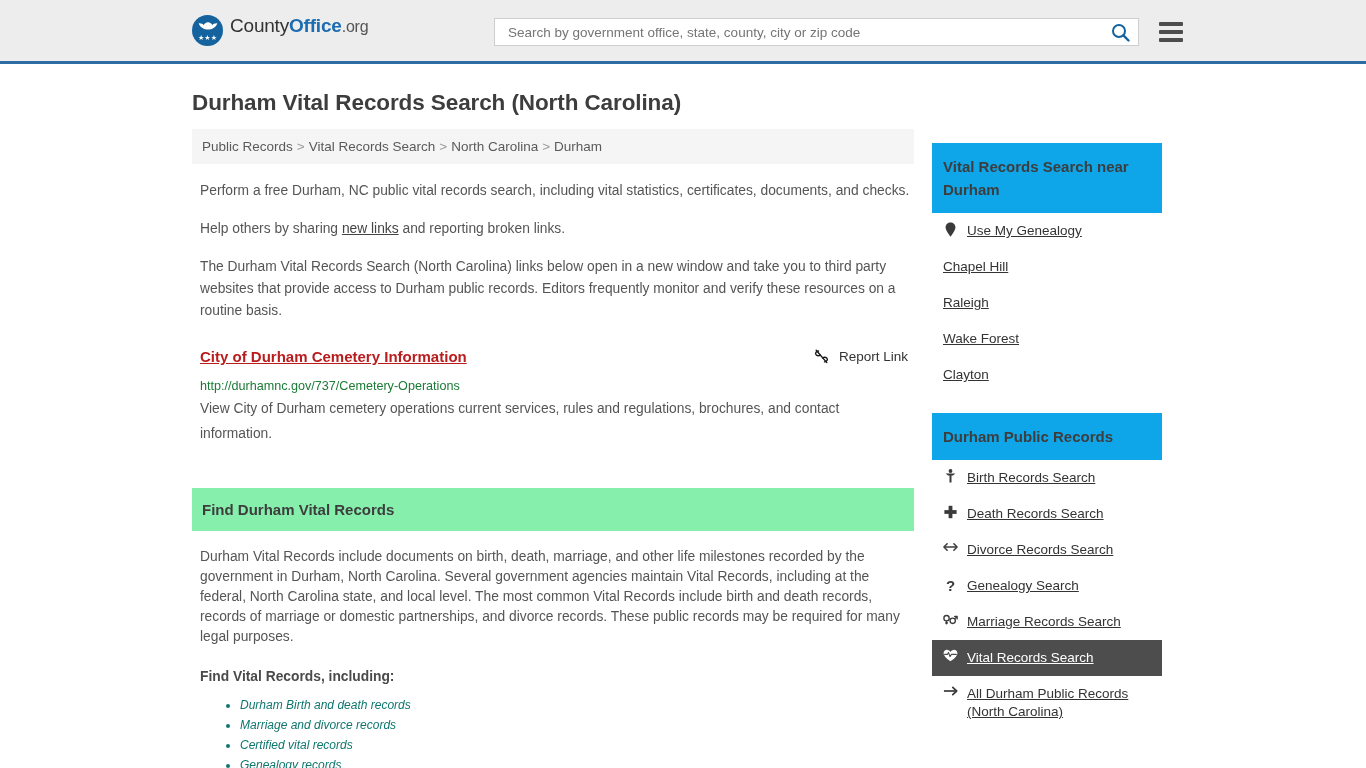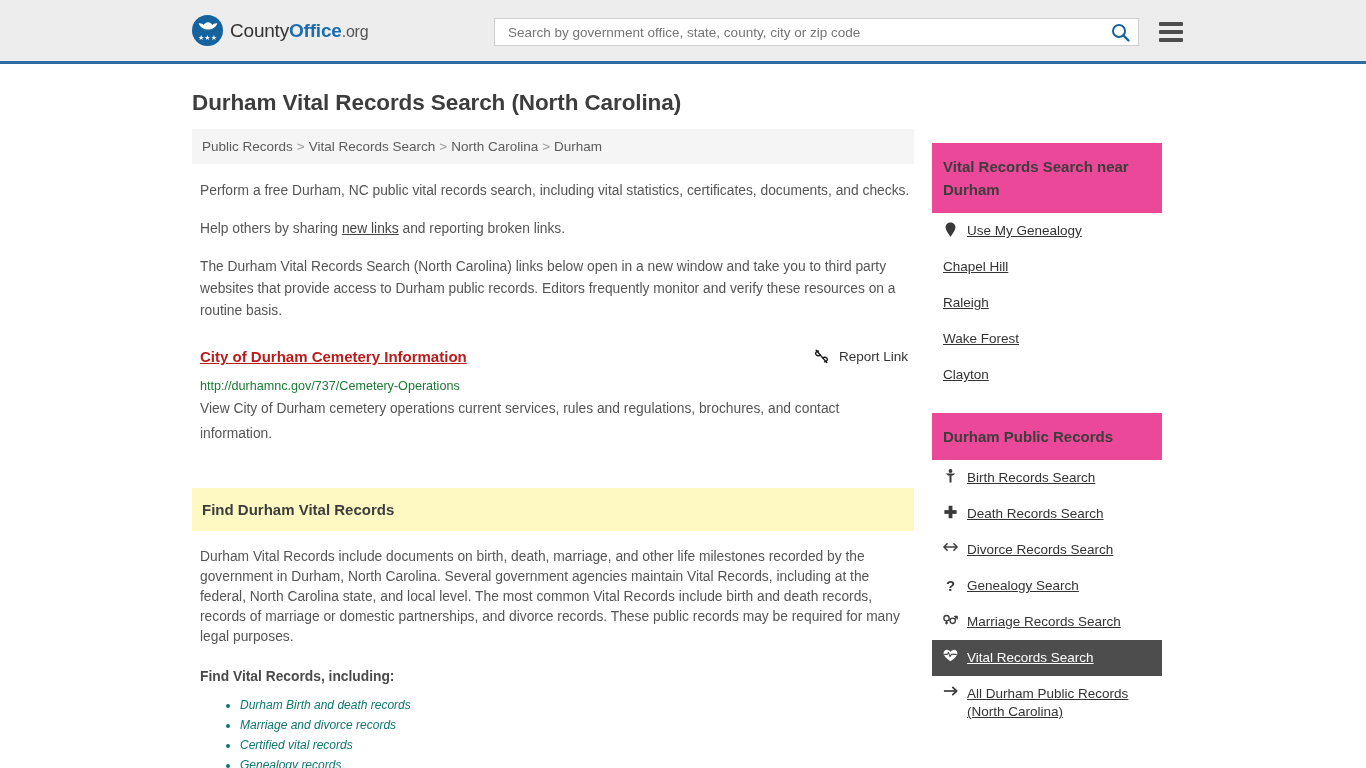--- a/index.html
+++ b/index.html
@@ -15,21 +15,20 @@
   .site-header {
     height: 64px;
     background: #ededed;
     border-bottom: 3px solid #2e6da4;
     display: flex;
     align-items: center;
     position: relative;
   }
   .logo-wrap {
     display: flex;
-    align-items: center;
     margin-left: 192px;
     gap: 7px;
   }
   .logo-mark {
     width: 31px; height: 31px;
     border-radius: 50%;
     background: #15639e;
     position: relative;
     flex: none;
     overflow: hidden;
@@ -167,21 +166,21 @@
     font-size: 13.8px;
     line-height: 25px;
     color: #555555;
     margin-top: 3px;
     max-width: 700px;
   }
 
   
   .section { margin-top: 42px; }
   .section-head {
-    background: #fef9c3;
+    background: #86efac;
     padding: 13px 10px;
     font-size: 15px;
     font-weight: bold;
     color: #3d3d3d;
   }
   .section-body { padding: 0 8px; }
   .section-body p {
     font-size: 13.8px;
     line-height: 20px;
     color: #555;
@@ -200,21 +199,21 @@
     font-size: 12px;
     color: #0f766e;
     line-height: 20px;
     margin-bottom: 0px;
     font-style: italic;
   }
 
   
   .panel { margin-bottom: 20px; }
   .panel-head {
-    background: #ec4899;
+    background: #0ea5e9;
     padding: 12px 11px;
     font-size: 15px;
     font-weight: bold;
     color: #3d3d3d;
     line-height: 23px;
   }
   .panel-list { padding: 0; }
   .panel-item {
     display: flex;
     align-items: flex-start;

